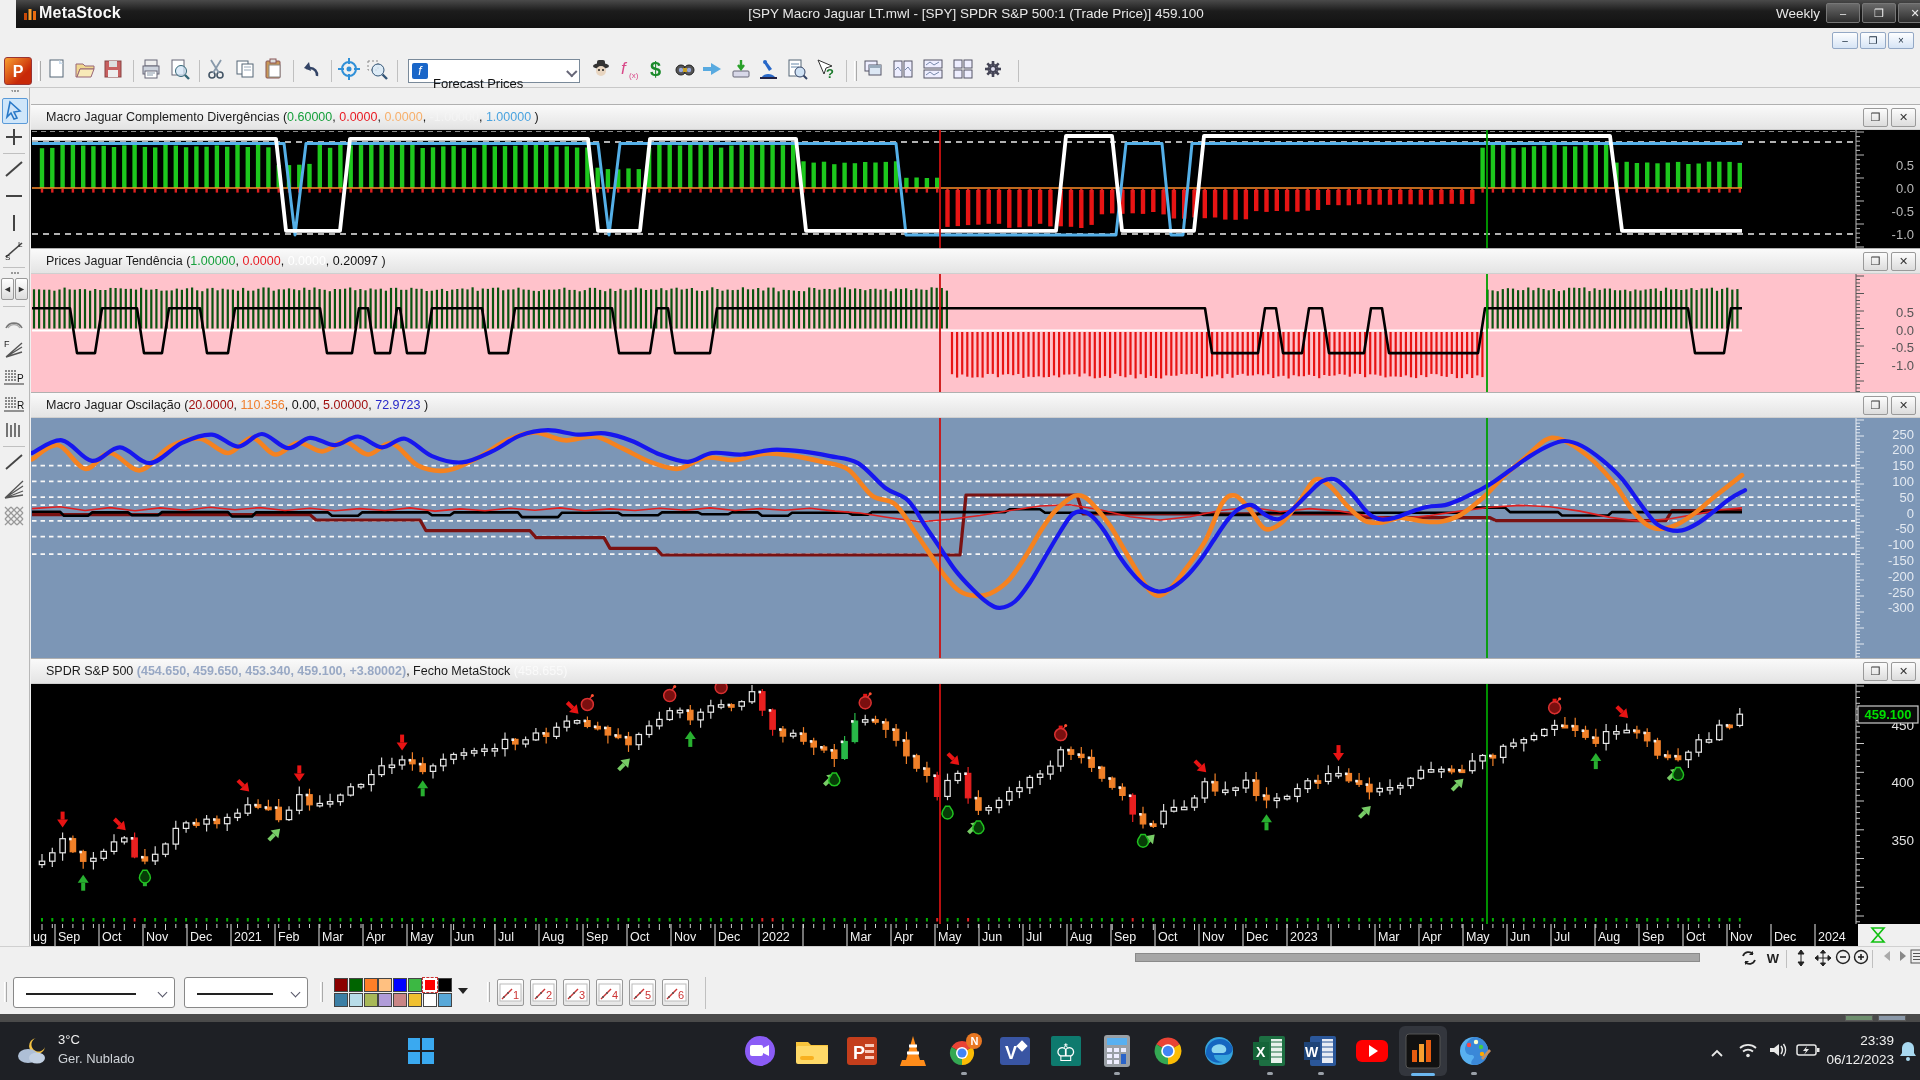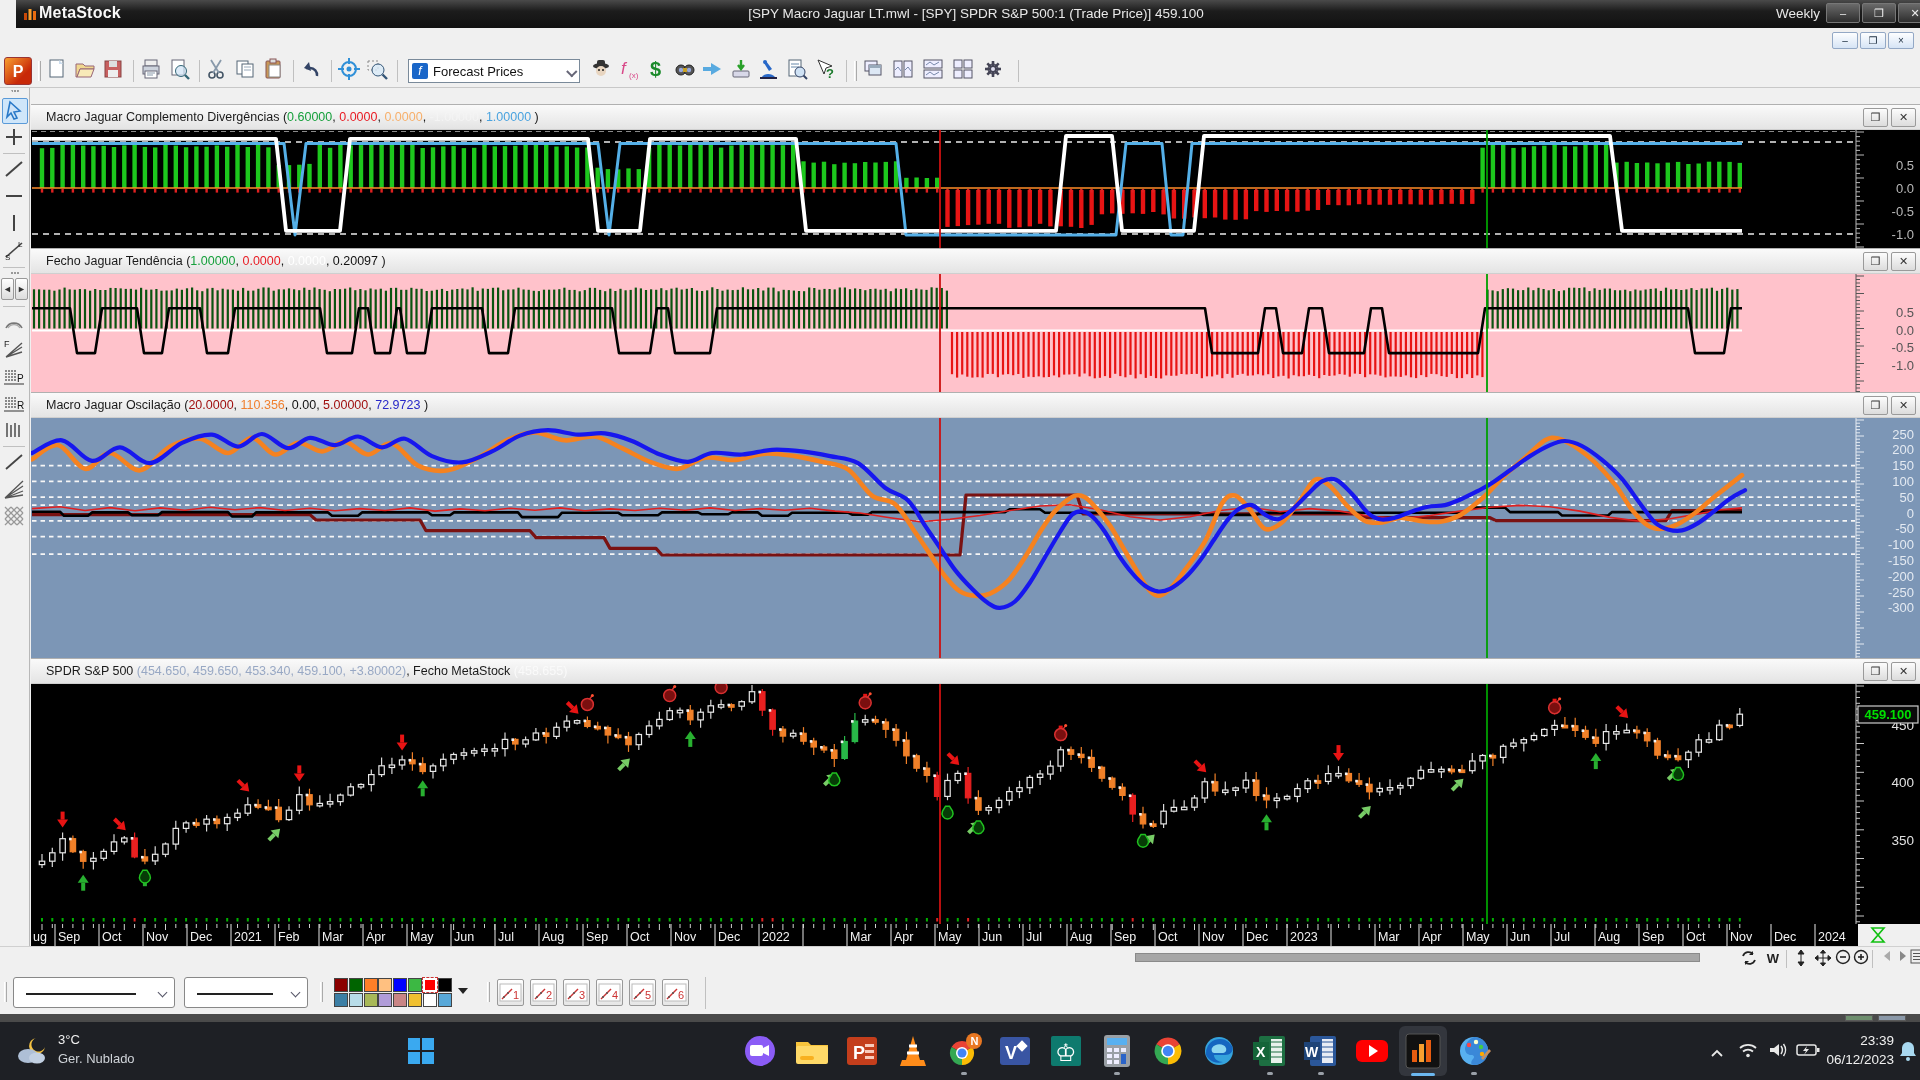--- a/index.html
+++ b/index.html
@@ -14,21 +14,21 @@
 #menubar{left:0;top:28px;width:1920px;height:26px;background:#f0f0f0;border-bottom:1px solid #d8d8d8}
 .menuitem{display:inline-block;padding:5px 10px;font-size:13px;color:#111}
 .menuitem u{text-decoration:underline}
 .mwinbtn{top:32px;width:26px;height:17px;background:linear-gradient(#fdfeff,#d6e4f5);border:1px solid #93a8c5;border-radius:2px;color:#234;font-size:10px;text-align:center;line-height:15px}
 #toolbar{left:0;top:54px;width:1920px;height:34px;background:#f0f0f0;border-bottom:1px solid #c8c8c8}
 .tbtn{position:absolute;top:4px;width:26px;height:26px}
 .tsep{position:absolute;top:6px;width:1px;height:22px;background:#c0c0c0}
 .grip{position:absolute;width:3px;height:20px;border-left:1px solid #fff;border-right:1px solid #aaa}
 #combo{position:absolute;left:388px;top:5px;width:172px;height:24px;background:#fff;border:1px solid #7a8a9a;font-size:13px}
 #combo .fic{position:absolute;left:3px;top:3px;width:16px;height:16px;background:#1a66c8;color:#fff;font-size:12px;font-style:italic;text-align:center;line-height:16px;border-radius:2px}
-#combo .txt{position:absolute;left:24px;top:4px;color:#111}
+#combo .txt{position:absolute;left:24px;top:16px;color:#111}
 #combo .chev{position:absolute;right:4px;top:8px;width:8px;height:8px;border-right:2px solid #667;border-bottom:2px solid #667;transform:rotate(45deg);transform-origin:60% 60%}
 #leftstrip{left:0;top:88px;width:30px;height:926px;background:#f0f0f0;border-right:1px solid #b8b8b8}
 .ltbtn{position:absolute;left:2px;width:26px;height:26px}
 .panelheader{left:31px;width:1889px;height:26px;background:linear-gradient(#fafafa,#e4e4e4);border-top:1px solid #b0b0b0;border-bottom:1px solid #cfcfcf;font-size:12.5px;color:#1a1a1a}
 .panelheader .ht{position:absolute;left:15px;top:5px;white-space:pre}
 .phbtn{position:absolute;top:3px;width:25px;height:19px;background:linear-gradient(#fcfcfc,#dcdcdc);border:1px solid #9a9a9a;border-radius:2px;text-align:center;font-size:11px;line-height:17px;color:#333}
 #scrollrow{left:0;top:946px;width:1920px;height:26px;background:#f0f0f0;border-top:1px solid #d0d0d0}
 #sthumb{left:1135px;top:6px;width:565px;height:9px;background:#a6a6a6;border:1px solid #8a8a8a}
 .srbtn{top:2px;width:22px;height:21px;text-align:center;font-size:13px;color:#222;line-height:20px}
 #toolbar2{left:0;top:972px;width:1920px;height:42px;background:#f0f0f0}
@@ -324,31 +324,31 @@
           <path d="M15 3l6 6M9 3l12 12M3 3l18 18M3 9l12 12M3 15l6 6" stroke="#999" stroke-width="1.3"></path>
         </svg></div>
     </div>
   <div id="panels">
       <div class="abs panelheader" style="top: 104px;">
         <div class="ht"><span>Macro Jaguar Complemento Divergências (</span><span style="color: rgb(22, 160, 60);">0.60000</span><span>, </span><span style="color: rgb(232, 28, 36);">0.0000</span><span>, </span><span style="color: rgb(247, 176, 108);">0.0000</span><span>, </span><span style="color: rgb(244, 244, 244);">-1.00000</span><span>, </span><span style="color: rgb(74, 163, 223);">1.00000</span><span> )</span></div>
         <div class="phbtn" style="right: 32px;">❒</div>
         <div class="phbtn" style="right: 4px;">✕</div>
       </div>
       <div class="abs panelheader" style="top: 248px;">
-        <div class="ht"><span>Fecho Jaguar Tendência (</span><span style="color: rgb(22, 160, 60);">1.00000</span><span>, </span><span style="color: rgb(232, 28, 36);">0.0000</span><span>, </span><span style="color: rgb(255, 255, 255);">0.0000</span><span>, </span><span style="color: rgb(17, 17, 17);">0.20097</span><span> )</span></div>
+        <div class="ht"><span>Prices Jaguar Tendência (</span><span style="color: rgb(22, 160, 60);">1.00000</span><span>, </span><span style="color: rgb(232, 28, 36);">0.0000</span><span>, </span><span style="color: rgb(255, 255, 255);">0.0000</span><span>, </span><span style="color: rgb(17, 17, 17);">0.20097</span><span> )</span></div>
         <div class="phbtn" style="right: 32px;">❒</div>
         <div class="phbtn" style="right: 4px;">✕</div>
       </div>
       <div class="abs panelheader" style="top: 392px;">
         <div class="ht"><span>Macro Jaguar Oscilação (</span><span style="color: rgb(160, 16, 16);">20.0000</span><span>, </span><span style="color: rgb(240, 128, 48);">110.356</span><span>, </span><span style="color: rgb(17, 17, 17);">0.00</span><span>, </span><span style="color: rgb(160, 16, 16);">5.00000</span><span>, </span><span style="color: rgb(40, 40, 200);">72.9723</span><span> )</span></div>
         <div class="phbtn" style="right: 32px;">❒</div>
         <div class="phbtn" style="right: 4px;">✕</div>
       </div>
       <div class="abs panelheader" style="top: 658px;">
-        <div class="ht"><span>SPDR S&amp;P 500 </span><span style="color: rgb(152, 168, 196);">(454.650, 459.650, 453.340, 459.100, +3.80002)</span><span>, Fecho MetaStock </span><span style="color: rgb(250, 250, 250);">(458.655)</span></div>
+        <div class="ht"><span>SPDR S&amp;P 500 </span><span style="color: rgb(152, 168, 196); font-weight: bold;">(454.650, 459.650, 453.340, 459.100, +3.80002)</span><span>, Fecho MetaStock </span><span style="color: rgb(250, 250, 250);">(458.655)</span></div>
         <div class="phbtn" style="right: 32px;">❒</div>
         <div class="phbtn" style="right: 4px;">✕</div>
       </div>
       <svg width="1889" height="118" viewBox="31 130 1889 118" style="position: absolute; left: 31px; top: 130px;">
         <rect x="31" y="130" width="1889" height="118" fill="#000"></rect>
         <line x1="32" y1="142" x2="1855" y2="142" stroke="#ececec" stroke-width="1.4" stroke-dasharray="6 5"></line>
         <line x1="32" y1="234" x2="1855" y2="234" stroke="#ececec" stroke-width="1.4" stroke-dasharray="6 5"></line>
         <line x1="32" y1="131.5" x2="1855" y2="131.5" stroke="#8a8a8a" stroke-width="1" stroke-dasharray="5 4"></line>
         <rect x="39.8" y="148.2" width="4.4" height="39.8" fill="#1dc81d"></rect>
         <rect x="40.8" y="189" width="2.4" height="3.6" fill="#e02020"></rect>

